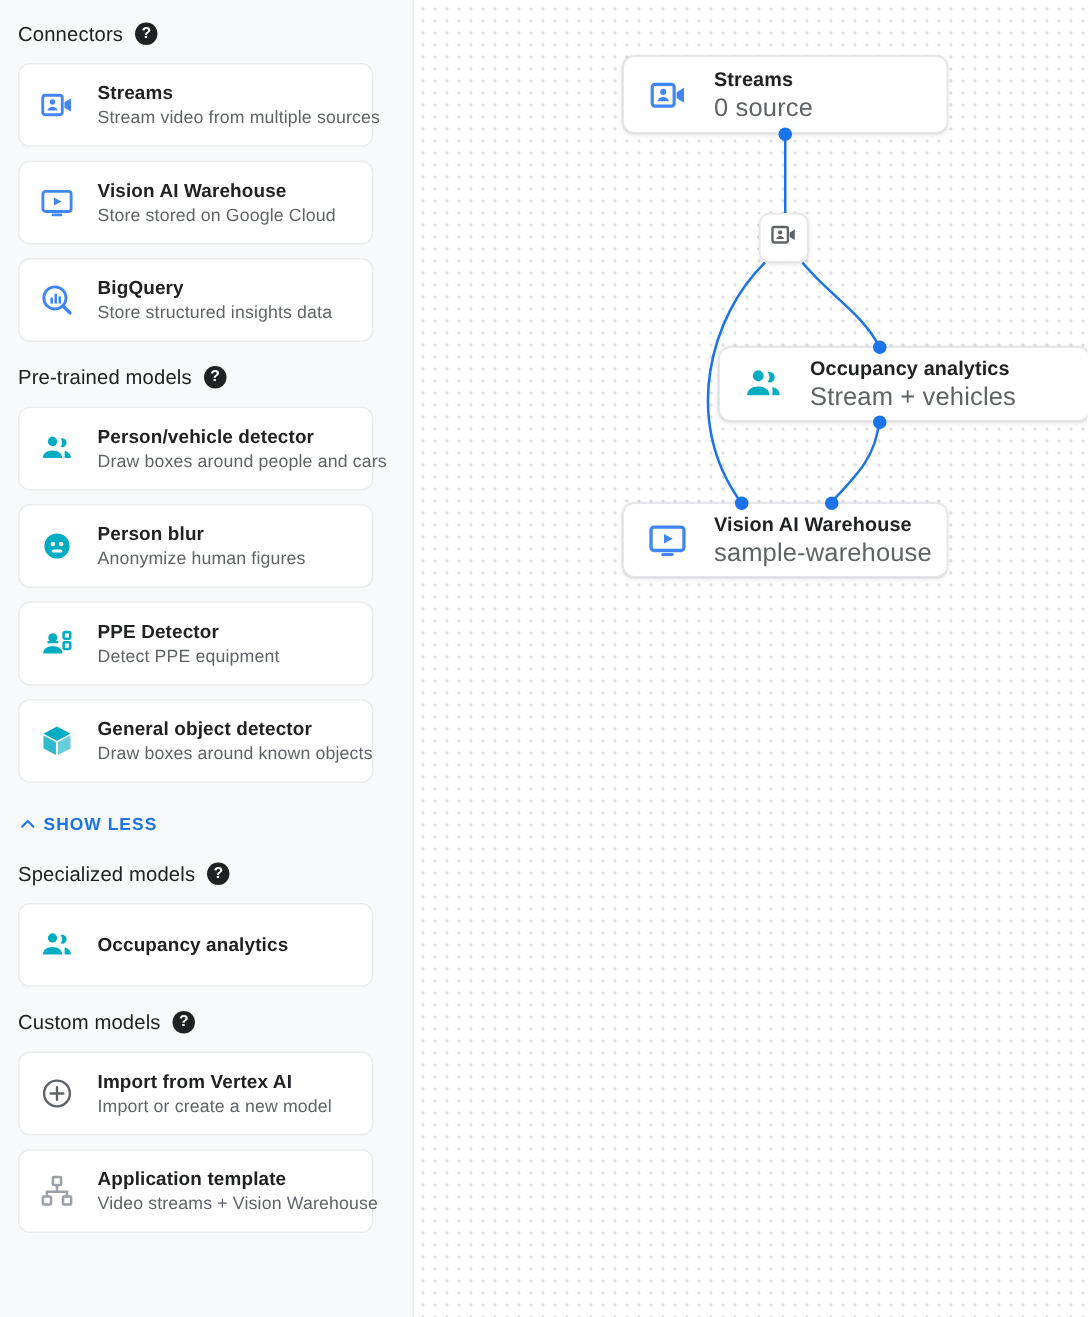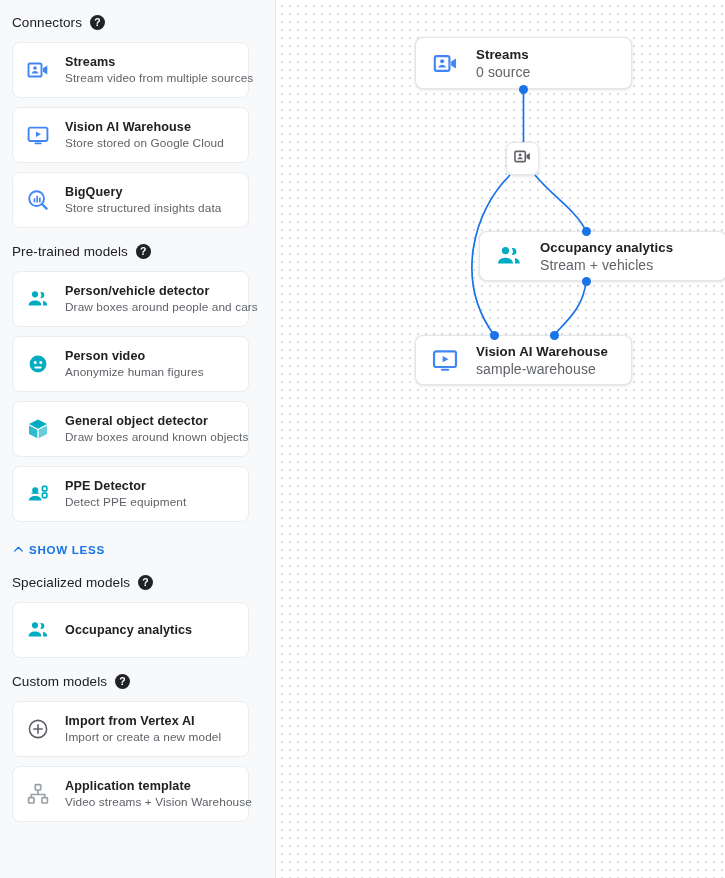--- a/index.html
+++ b/index.html
@@ -88,21 +88,21 @@
     border-radius: 8px;
     box-shadow: 0 1px 3px rgba(60,64,67,.16), 0 0 1px rgba(60,64,67,.10);
     display: flex; align-items: center;
     gap: 16px;
     padding: 0 16px 0 14px;
     cursor: pointer;
   }
   .node-ico { width: 30px; height: 30px; flex: 0 0 30px; display: flex; align-items: center; justify-content: center; }
   .node-txt { display: flex; flex-direction: column; gap: 2px; }
   .node-title { font-size: 13.2px; font-weight: bold; color: #202124; white-space: nowrap; letter-spacing: .1px; }
-  .node-sub { font-size: 14px; color: #5f6368; white-space: nowrap; letter-spacing: .1px; }
+  .node-sub { font-size: 17px; color: #5f6368; white-space: nowrap; letter-spacing: .1px; }
 
   #node-streams   { left: 139px; top: 37px;  width: 217px; height: 52px; }
   #node-occupancy { left: 203px; top: 231px; width: 248px; height: 50px; }
   #node-warehouse { left: 139px; top: 335px; width: 217px; height: 50px; }
 
   .junction {
     position: absolute; left: 230px; top: 142px;
     width: 33px; height: 33px;
     background: #ffffff; border: 1px solid #e4e6e9; border-radius: 7px;
     box-shadow: 0 1px 3px rgba(60,64,67,.18);
@@ -194,52 +194,52 @@
     <div class="card">
       <span class="card-ico">
         <svg width="24" height="24" viewBox="0 0 24 24">
             <circle cx="12" cy="12" r="8.4" fill="#00acc1"></circle>
             <circle cx="9.2" cy="10.6" r="1.5" fill="#ffffff"></circle>
             <circle cx="14.8" cy="10.6" r="1.5" fill="#ffffff"></circle>
             <rect x="8.4" y="14.4" width="7.2" height="2" rx="1" fill="#ffffff"></rect>
           </svg>
       </span>
       <span class="card-txt">
-        <span class="card-title">Person video</span>
+        <span class="card-title">Person blur</span>
         <span class="card-sub">Anonymize human figures</span>
-      </span>
-    </div>
-
-    <div class="card">
-      <span class="card-ico">
-        <svg width="24" height="24" viewBox="0 0 24 24">
-            <path d="M12 2.4l9 4.7-9 4.7-9-4.7z" fill="#00acc1"></path>
-            <path d="M3 8.4l8.3 4.3v8.6L3 17z" fill="#00acc1" opacity=".82"></path>
-            <path d="M21 8.4l-8.3 4.3v8.6L21 17z" fill="#00acc1" opacity=".6"></path>
-          </svg>
-      </span>
-      <span class="card-txt">
-        <span class="card-title">General object detector</span>
-        <span class="card-sub">Draw boxes around known objects</span>
       </span>
     </div>
 
     <div class="card">
       <span class="card-ico">
         <svg width="24" height="24" viewBox="0 0 24 24">
             <circle cx="9.2" cy="8.2" r="3" fill="#00acc1"></circle>
             <path d="M5.6 10.4h7.2v1.4H5.6z" fill="#00acc1"></path>
             <path d="M2.8 18.6c0-3 2.8-4.7 6.4-4.7s6.4 1.7 6.4 4.7z" fill="#00acc1"></path>
             <rect x="16.4" y="4.4" width="4.4" height="4.4" rx="1" fill="none" stroke="#00acc1" stroke-width="1.7"></rect>
             <rect x="16.4" y="11.2" width="4.4" height="4.4" rx="1" fill="none" stroke="#00acc1" stroke-width="1.7"></rect>
           </svg>
       </span>
       <span class="card-txt">
         <span class="card-title">PPE Detector</span>
         <span class="card-sub">Detect PPE equipment</span>
+      </span>
+    </div>
+
+    <div class="card">
+      <span class="card-ico">
+        <svg width="24" height="24" viewBox="0 0 24 24">
+            <path d="M12 2.4l9 4.7-9 4.7-9-4.7z" fill="#00acc1"></path>
+            <path d="M3 8.4l8.3 4.3v8.6L3 17z" fill="#00acc1" opacity=".82"></path>
+            <path d="M21 8.4l-8.3 4.3v8.6L21 17z" fill="#00acc1" opacity=".6"></path>
+          </svg>
+      </span>
+      <span class="card-txt">
+        <span class="card-title">General object detector</span>
+        <span class="card-sub">Draw boxes around known objects</span>
       </span>
     </div>
 
     <div class="show-less">
       <span class="chev">
         <svg width="13" height="13" viewBox="0 0 24 24">
             <path d="M5 15l7-7 7 7" fill="none" stroke="#1a73e8" stroke-width="2.4" stroke-linecap="round" stroke-linejoin="round"></path>
           </svg>
       </span>
       <span>SHOW LESS</span>

